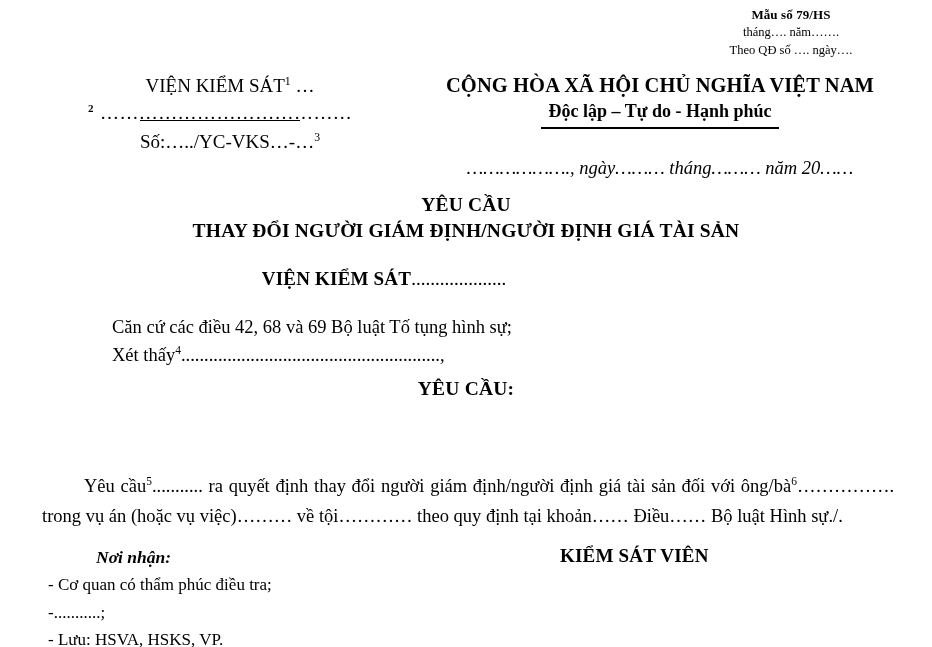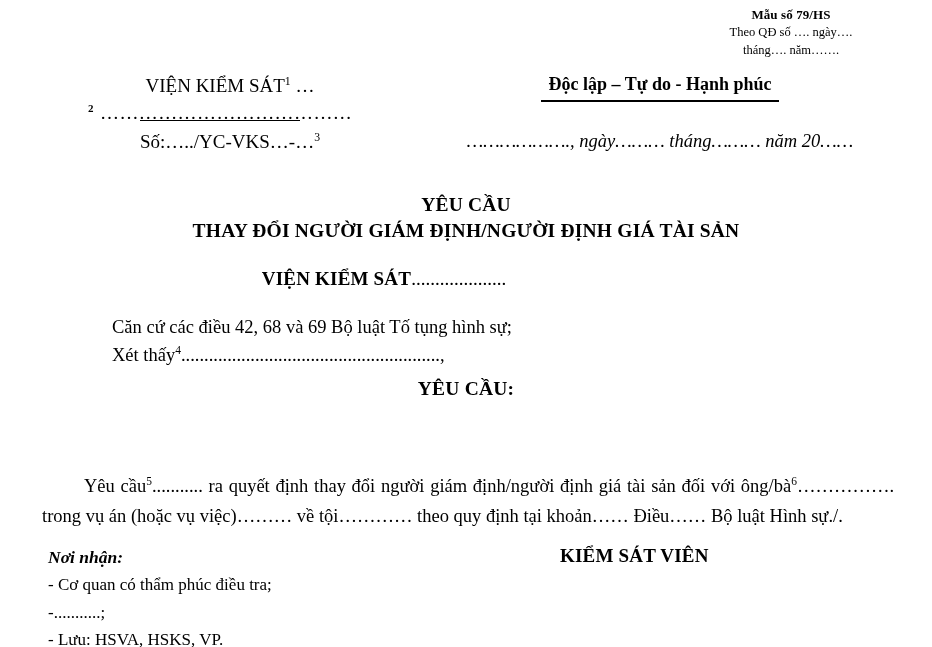--- a/index.html
+++ b/index.html
@@ -223,20 +223,21 @@
     left: 48px;
     top: 0;
     width: 420px;
     font-size: 17px;
     line-height: 1.62;
   }
   .foot-left .recv-title {
     font-weight: bold;
     font-style: italic;
     font-size: 17.5px;
+    margin-left: 48px;
   }
   .foot-left .recv-item {
     white-space: nowrap;
   }
   .foot-right {
     position: absolute;
     left: 560px;
     top: 0;
     width: 340px;
     text-align: left;
@@ -258,39 +259,40 @@
     line-height: 0;
   }
 </style>
 </head>
 <body>
 
 <div class="page">
 
   <div class="form-code">
     <div class="code-main">Mẫu số 79/HS</div>
+    <div class="code-sub">tháng…. năm…….</div>
     <div class="code-sub">Theo QĐ số …. ngày….</div>
-    <div class="code-sub">tháng…. năm…….</div>
   </div>
 
   <div class="masthead">
 
     <div class="mast-left">
       <span class="agency"><span>VIỆN KIỂM SÁT</span><sup>1</sup> <span>…</span></span>
 
       <span class="dotrule">
         <span class="sup-marker">2</span>
         <span class="dots">………………………………………</span>
         <span class="bar"></span>
       </span>
 
       <span class="docnum"><span>Số:…../YC-VKS…-…</span><sup>3</sup></span>
     </div>
 
     <div class="mast-right">
+      <div class="nation">CỘNG HÒA XÃ HỘI CHỦ NGHĨA VIỆT NAM</div>
       <div class="motto">Độc lập – Tự do - Hạnh phúc</div>
       <div class="motto-rule"></div>
       <div class="dateline">………………., ngày……… tháng……… năm 20……</div>
     </div>
 
   </div>
 
   <div class="title-block">
     <div class="t1">YÊU CẦU</div>
     <div class="t2">THAY ĐỔI NGƯỜI GIÁM ĐỊNH/NGƯỜI ĐỊNH GIÁ TÀI SẢN</div>

